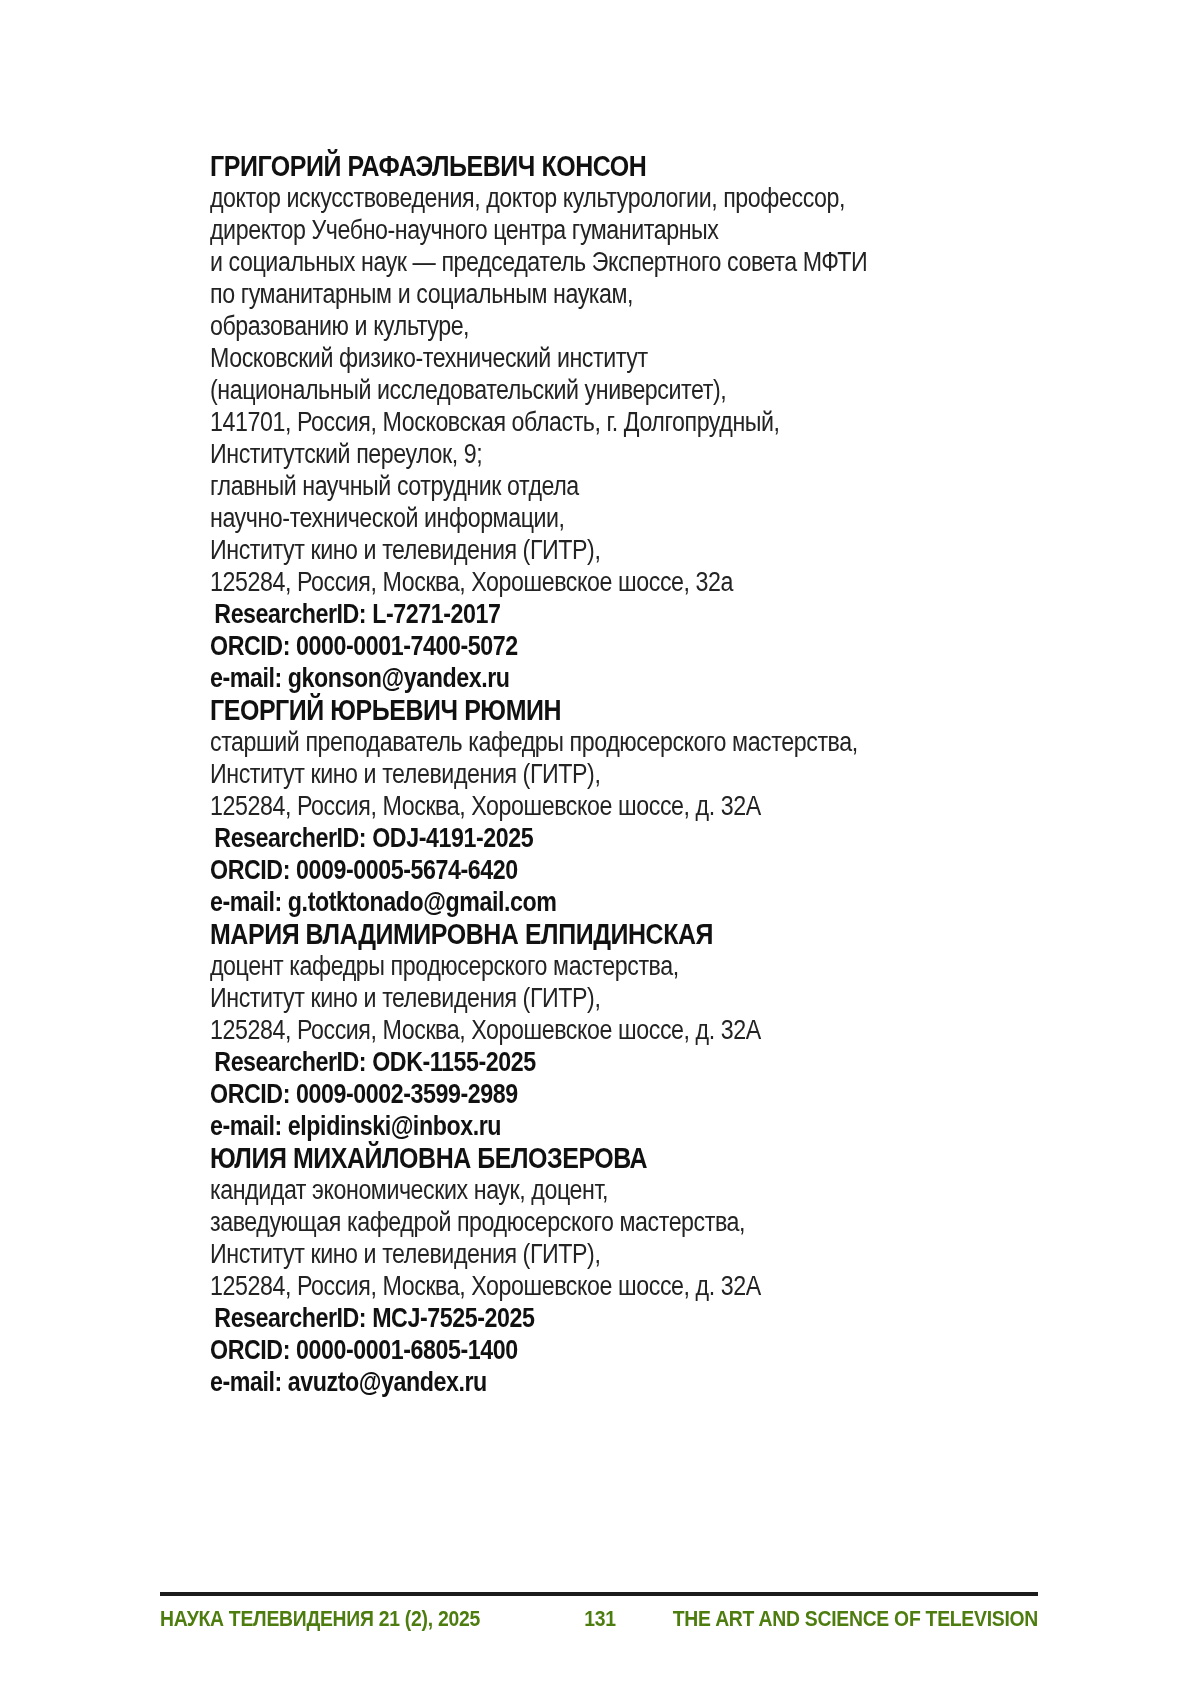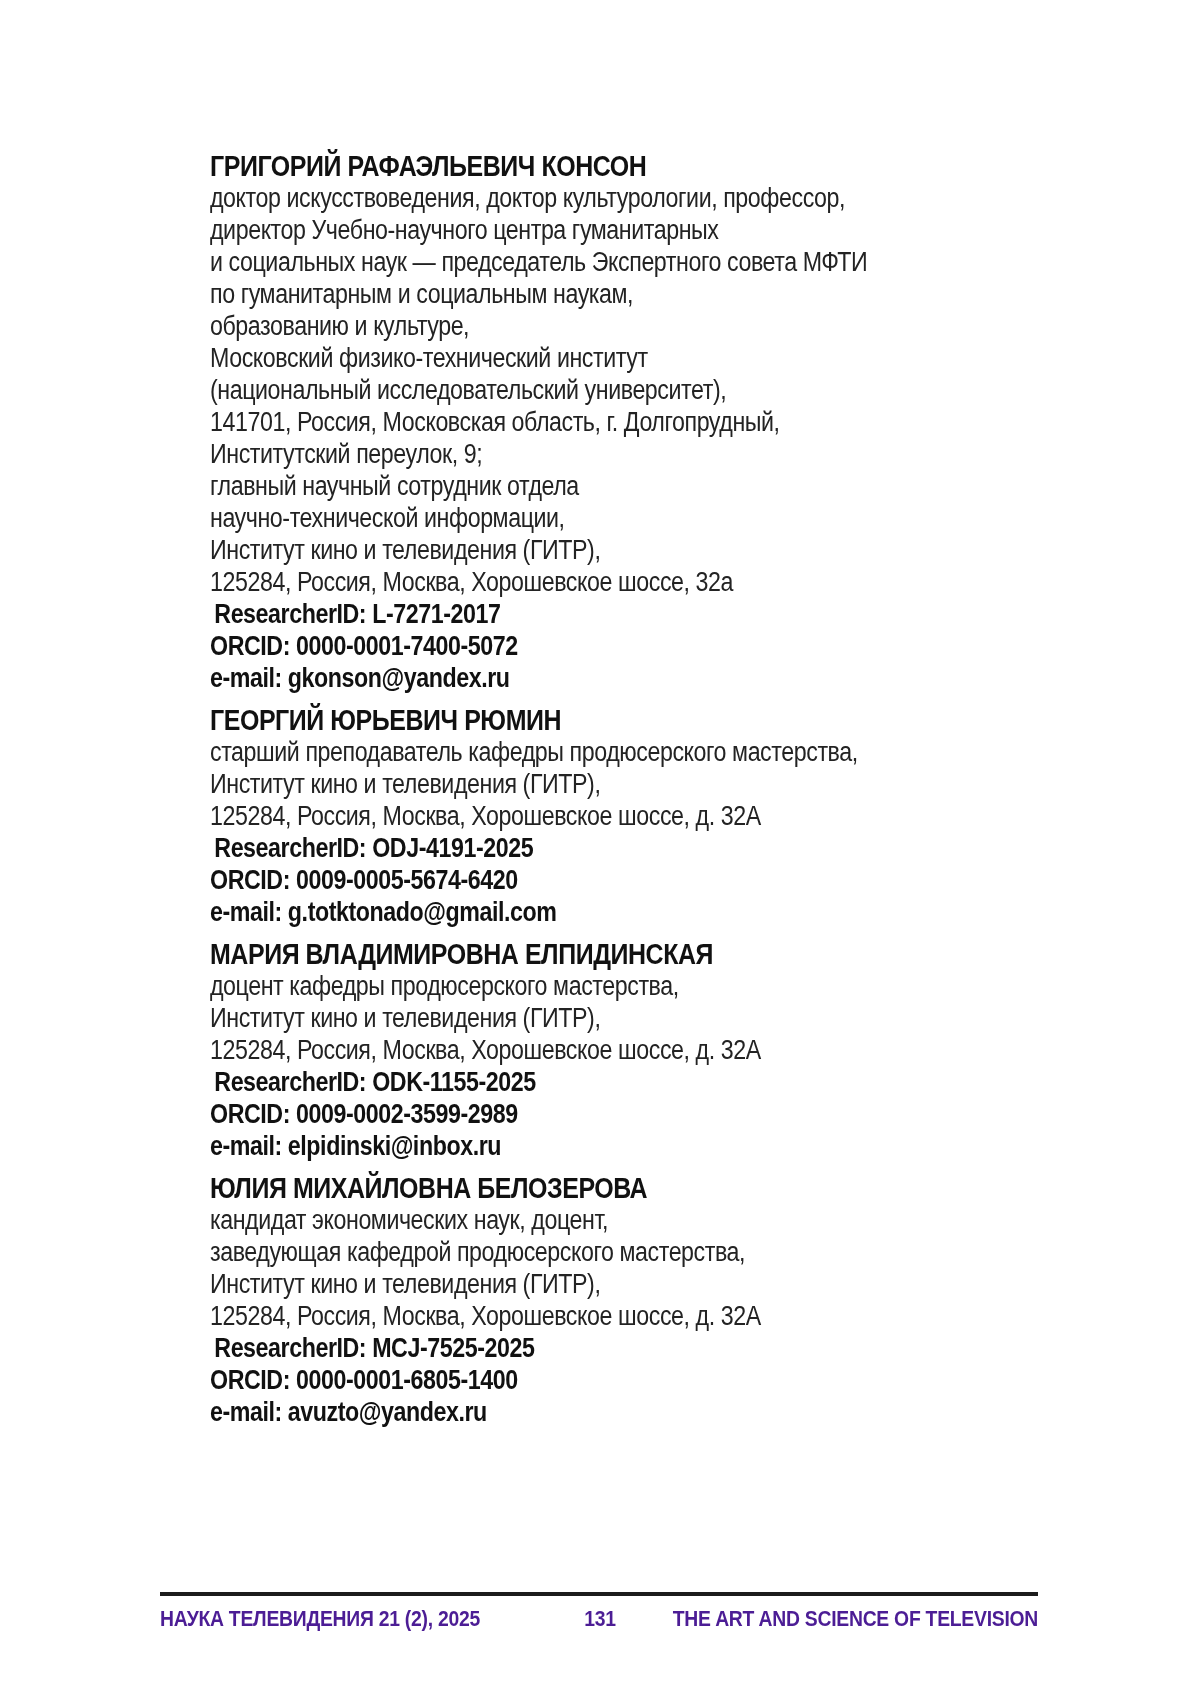--- a/index.html
+++ b/index.html
@@ -24,21 +24,20 @@
     line-height: 32px;
     letter-spacing: -0.5px;
     color: #232323;
   }
   .line {
     white-space: nowrap;
     transform: scaleX(0.86);
     transform-origin: 0 50%;
   }
   .author-block + .author-block {
-    margin-top: 10px;
   }
   .author-name {
     font-weight: 700;
     font-size: 29px;
     color: #111111;
   }
   .id-line {
     font-weight: 700;
     color: #111111;
   }
@@ -55,21 +54,21 @@
   }
   .footer {
     position: absolute;
     left: 0;
     top: 1606px;
     width: 1200px;
     height: 30px;
     font-weight: 700;
     font-size: 22px;
     letter-spacing: -0.3px;
-    color: #4c1d95;
+    color: #4d7c0f;
   }
   .footer-left {
     position: absolute;
     left: 160px;
     top: 0;
     white-space: nowrap;
     transform: scaleX(0.88);
     transform-origin: 0 50%;
   }
   .footer-center {

